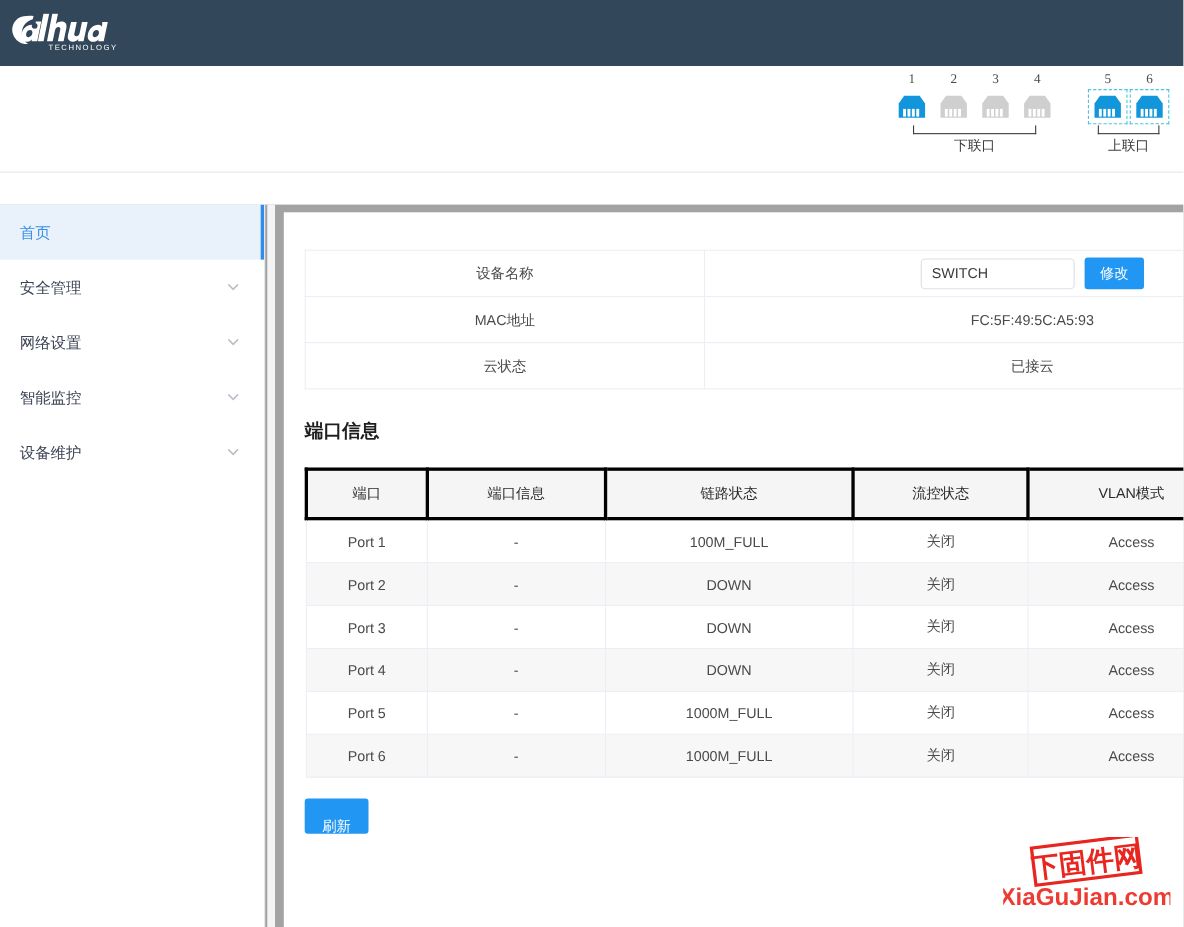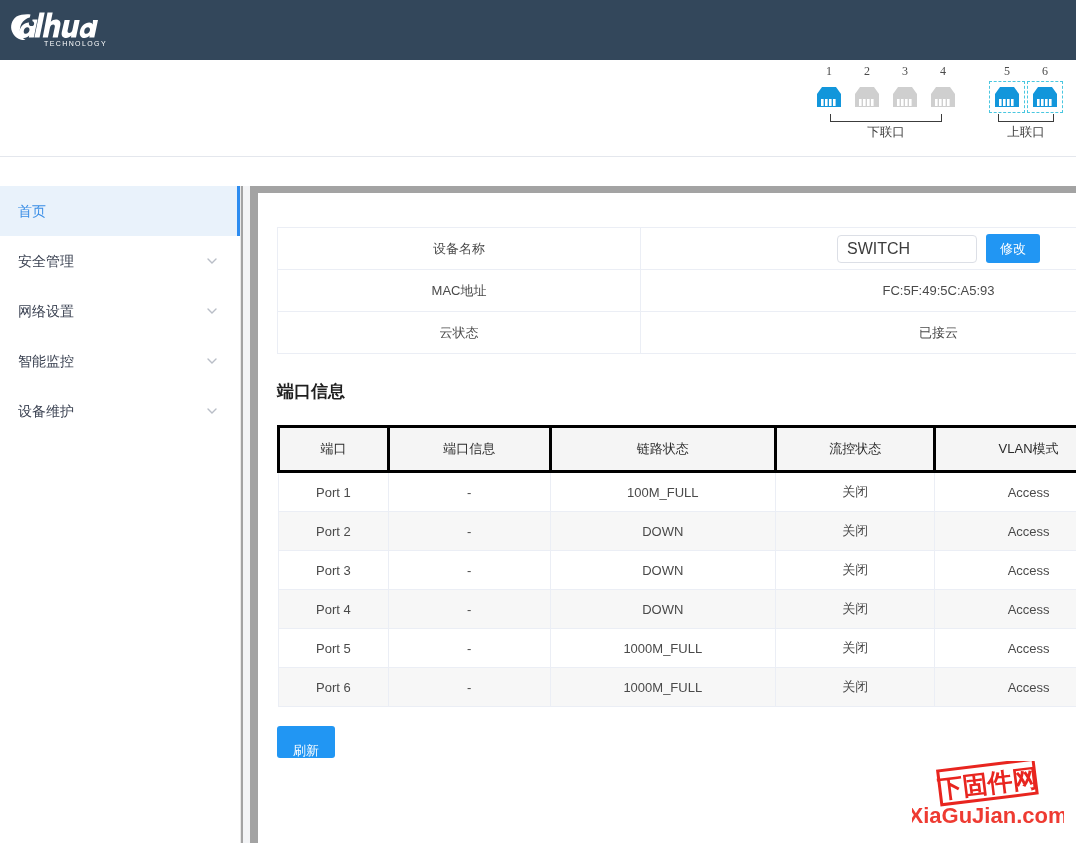--- a/index.html
+++ b/index.html
@@ -218,21 +218,21 @@
     align-items: center;
     justify-content: center;
     gap: 9px;
   }
   .text-input {
     width: 140px;
     height: 28px;
     border: 1px solid #dcdfe6;
     border-radius: 4px;
     padding: 0 9px;
-    font-size: 16px;
+    font-size: 13px;
     color: #3c3c3c;
     font-family: "Liberation Sans", sans-serif;
     box-sizing: border-box;
     outline: none;
     background: #fff;
   }
   .btn-primary {
     background: #2196f3;
     color: #ffffff;
     border: none;

